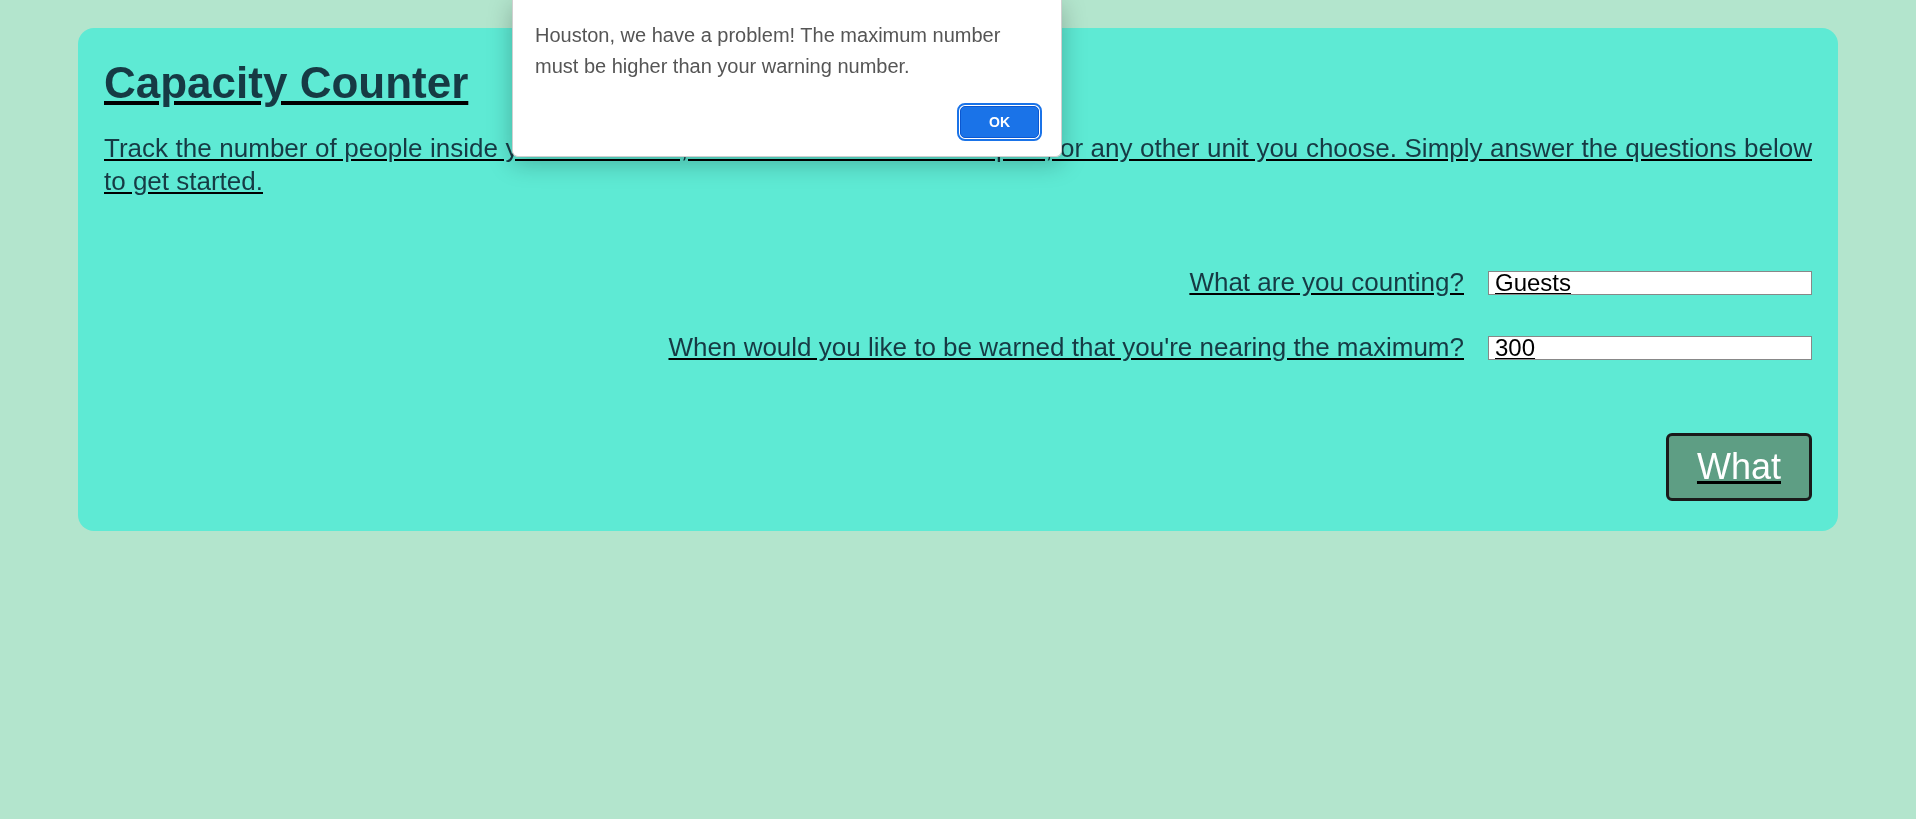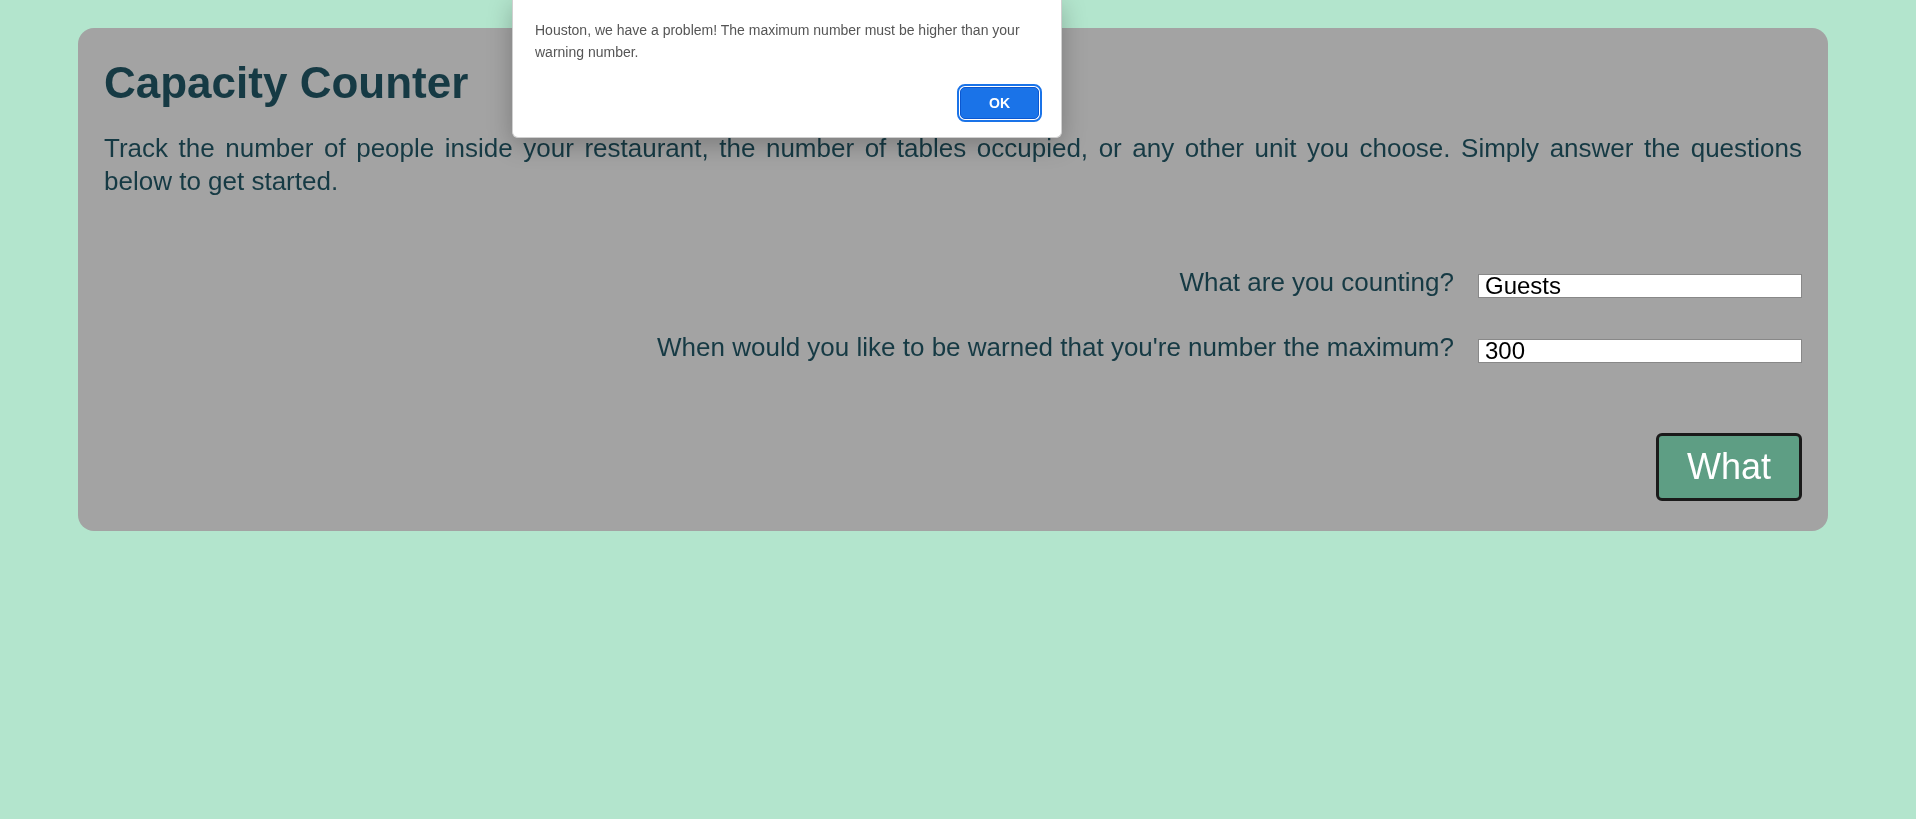--- a/index.html
+++ b/index.html
@@ -12,24 +12,25 @@
       background: #b3e5cd;
       width: 1916px;
       height: 819px;
       position: relative;
       overflow: hidden;
     }
     .card {
       position: absolute;
       top: 28px;
       left: 78px;
-      right: 88px;
-      background: #a3a3a3;
+      right: 78px;
+      background: #5eead4;
       border-radius: 16px;
       padding: 30px 26px 30px 26px;
+      text-decoration: underline;
     }
     h1.title {
       font-size: 44px;
       font-weight: 700;
       color: #163a44;
       margin-bottom: 24px;
     }
     p.intro {
       font-size: 26px;
       color: #163a44;
@@ -37,21 +38,21 @@
       line-height: 1.25;
       margin-bottom: 70px;
     }
     .form-rows {
       display: flex;
       flex-direction: column;
       gap: 34px;
     }
     .form-row {
       display: flex;
-      align-items: flex-end;
+      align-items: center;
       justify-content: flex-end;
     }
     .form-row label {
       font-size: 26px;
       color: #163a44;
       text-align: right;
       margin-right: 24px;
     }
     .form-row input {
       width: 324px;
@@ -94,21 +95,21 @@
       box-shadow: 0 6px 24px rgba(0,0,0,0.25);
       padding: 20px 22px 18px 22px;
       font-family: "Segoe UI", Arial, sans-serif;
     }
     .alert-origin {
       font-size: 15px;
       color: #333;
       margin-bottom: 14px;
     }
     .alert-message {
-      font-size: 14px;
+      font-size: 20px;
       color: #555;
       line-height: 1.55;
       margin-bottom: 24px;
     }
     .alert-actions {
       display: flex;
       justify-content: flex-end;
     }
     .alert-ok {
       background: #1a73e8;
@@ -130,21 +131,21 @@
 <div class="card">
   <h1 class="title">Capacity Counter</h1>
   <p class="intro">Track the number of people inside your restaurant, the number of tables occupied, or any other unit you choose. Simply answer the questions below to get started.</p>
 
   <div class="form-rows">
     <div class="form-row">
       <label>What are you counting?</label>
       <input type="text" value="Guests" style="">
     </div>
     <div class="form-row">
-      <label>When would you like to be warned that you're number the maximum?</label>
+      <label>When would you like to be warned that you're nearing the maximum?</label>
       <input type="text" value="300" style="">
     </div>
   </div>
 
   <div class="actions">
     <button class="begin-btn">What</button>
   </div>
 </div>
 
 <div class="alert-dialog">

